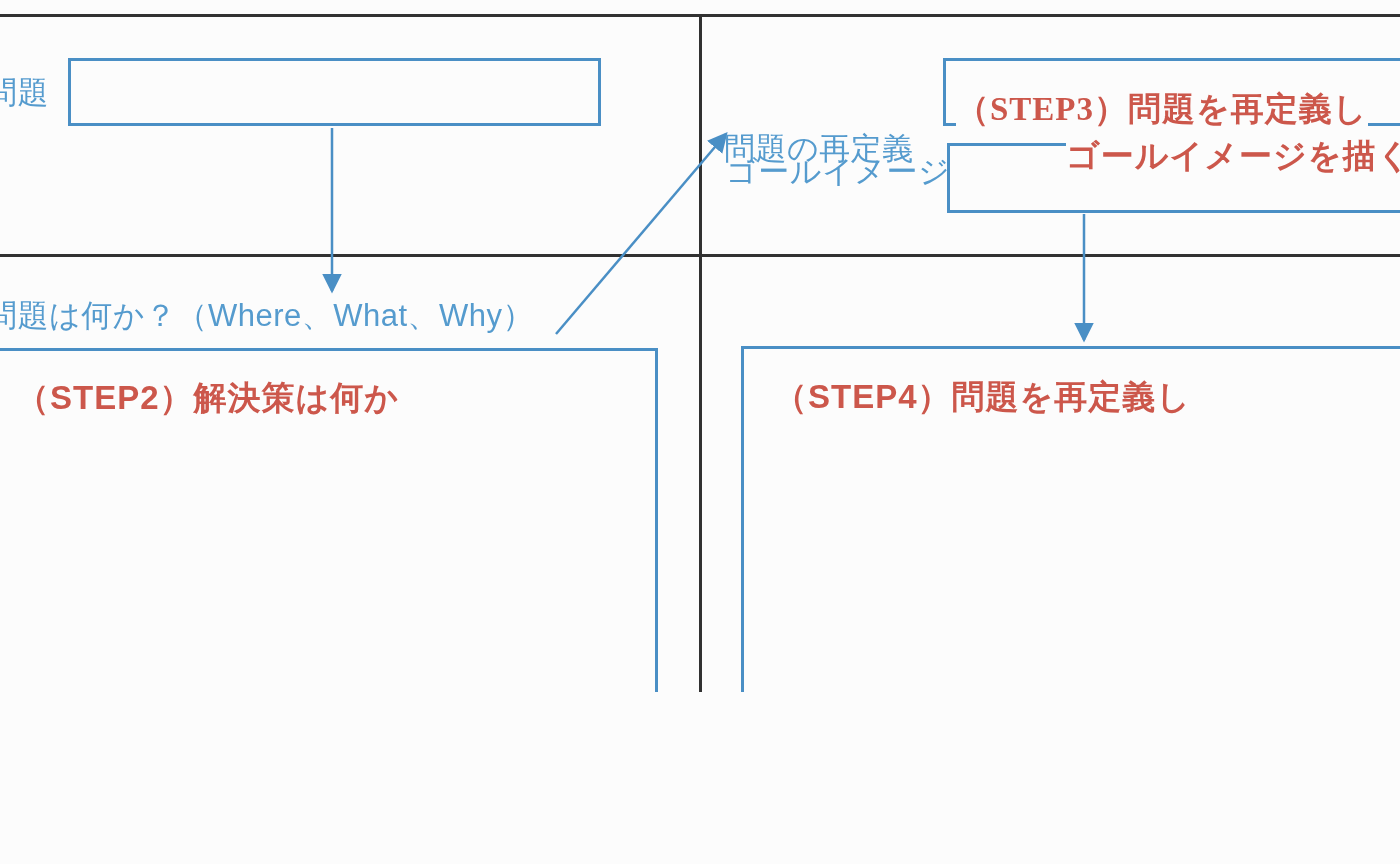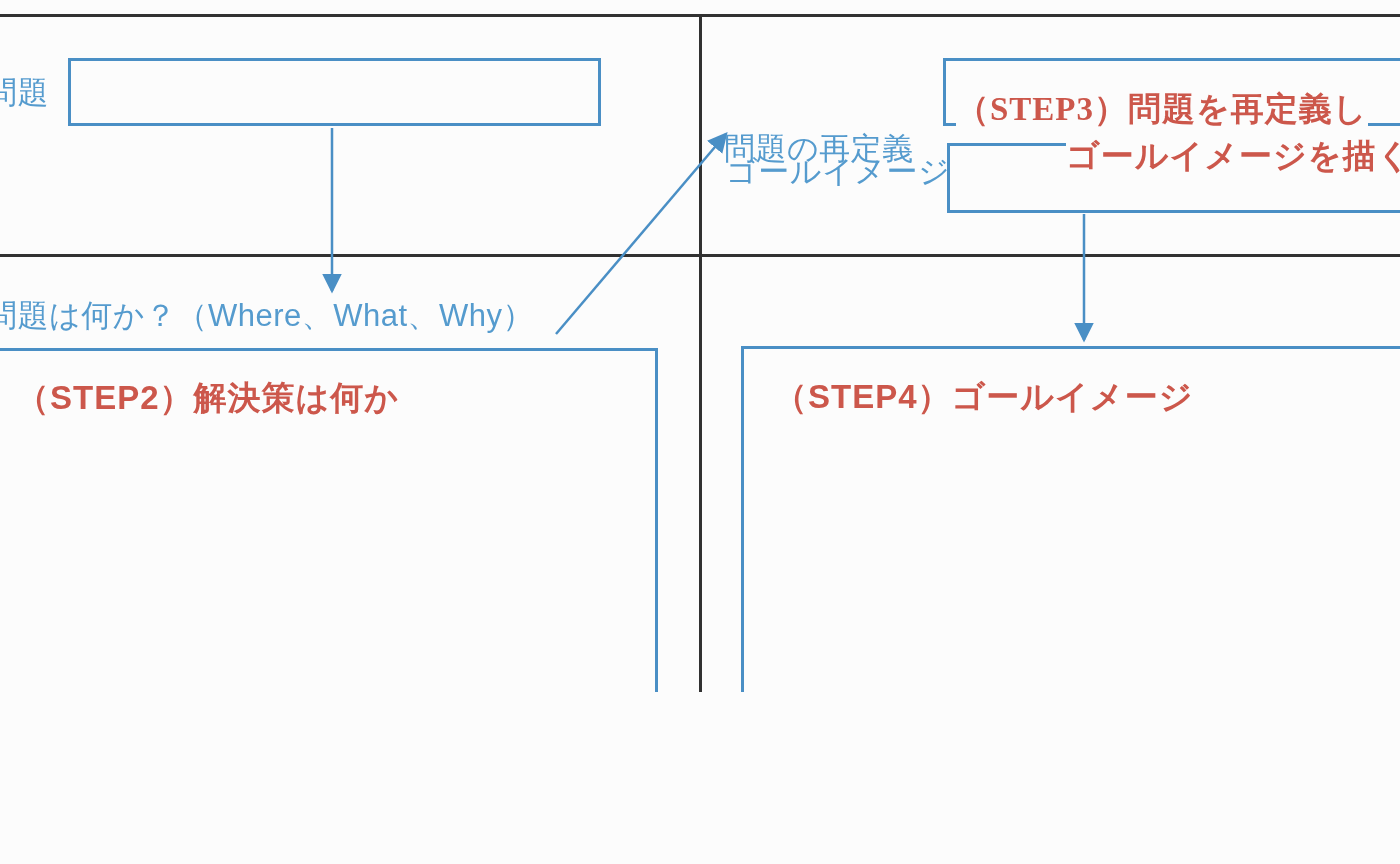--- a/index.html
+++ b/index.html
@@ -130,15 +130,15 @@
   </svg>
 
   <div class="label label-problem">問題</div>
   <div class="label label-redefine">問題の再定義</div>
   <div class="label label-goal-image">ゴールイメージ</div>
   <div class="label label-what-problem">問題は何か？（Where、What、Why）</div>
 
   <div class="steptext text-step3-line1">（STEP3）問題を再定義し</div>
   <div class="steptext text-step3-line2">ゴールイメージを描く</div>
   <div class="steptext text-step2">（STEP2）解決策は何か</div>
-  <div class="steptext text-step4">（STEP4）ゴールイメージ</div>
+  <div class="steptext text-step4">（STEP4）問題を再定義し</div>
 
 </div>
 
 </body></html>

